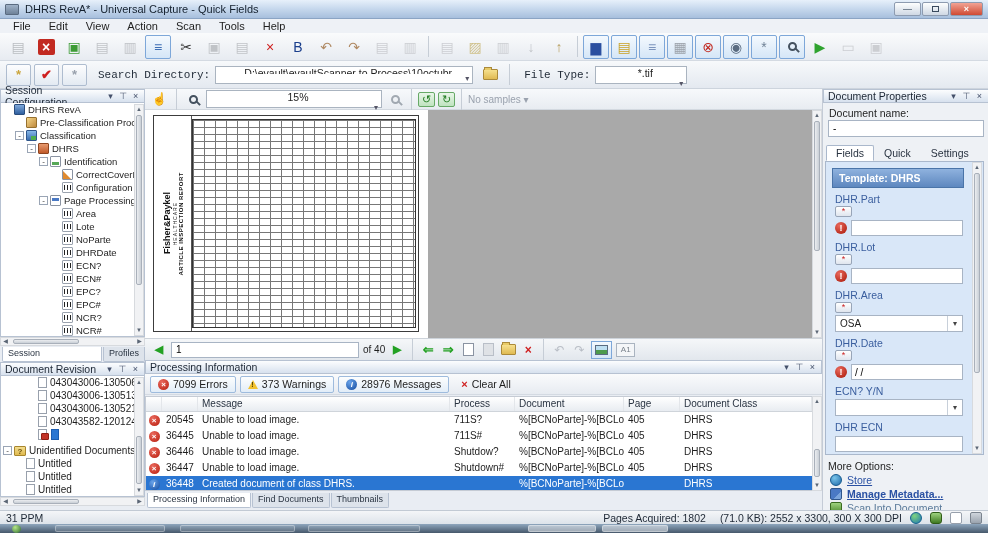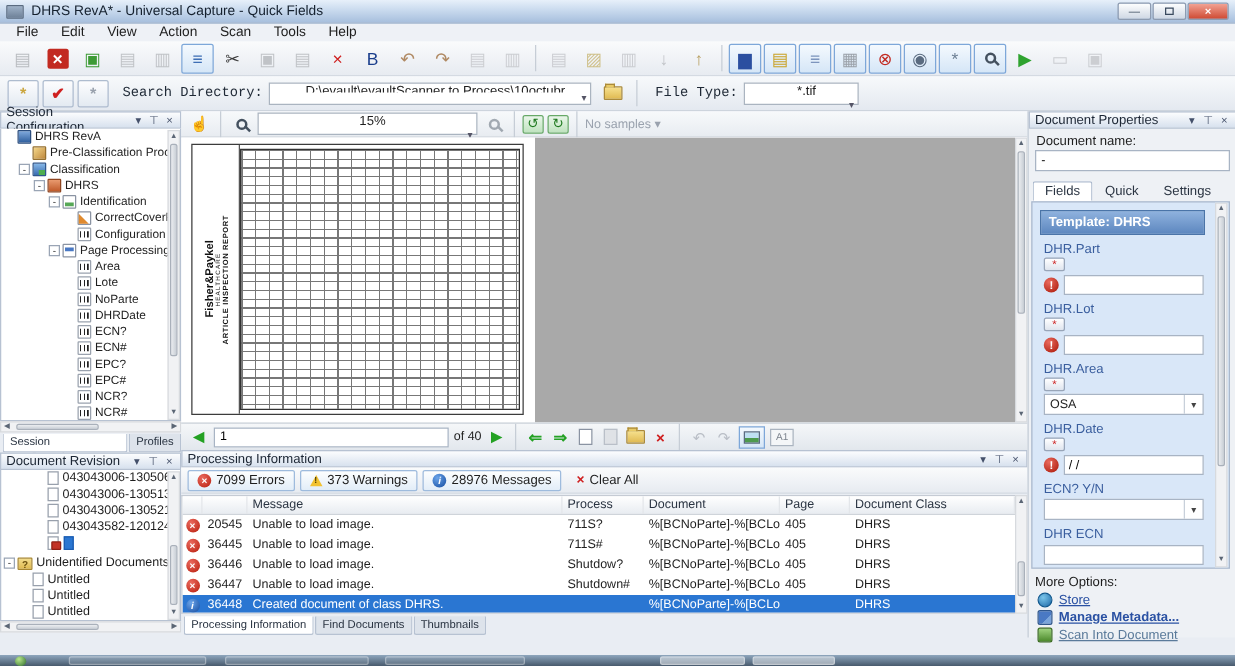--- a/index.html
+++ b/index.html
@@ -770,20 +770,31 @@
           <span class="lnk-ic ic-meta"></span>
           <span>Manage Metadata...</span>
         </div>
         <div class="mo-link muted" style="top: 413px;">
           <span class="lnk-ic ic-scan"></span>
           <span>Scan Into Document</span>
         </div>
       </div>
   </div>
 
+  <div class="statusbar">
+    <span>31 PPM</span>
+    <span class="sp"></span>
+    <span>Pages Acquired: 1802</span>
+    <span style="width:14px;"></span>
+    <span>(71.0 KB): 2552 x 3300, 300 X 300 DPI</span>
+    <span class="st-ic st-globe"></span>
+    <span class="st-ic st-user"></span>
+    <span class="st-ic st-page"></span>
+    <span class="st-ic st-save"></span>
+  </div>
 
   <div class="taskbar">
     <div class="orb"></div>
     <div class="tkb" style="left:55px;width:110px;"></div>
     <div class="tkb" style="left:180px;width:115px;"></div>
     <div class="tkb" style="left:308px;width:112px;"></div>
     <div class="tkb bright" style="left:528px;width:68px;"></div>
     <div class="tkb bright" style="left:602px;width:66px;"></div>
   </div>
 

